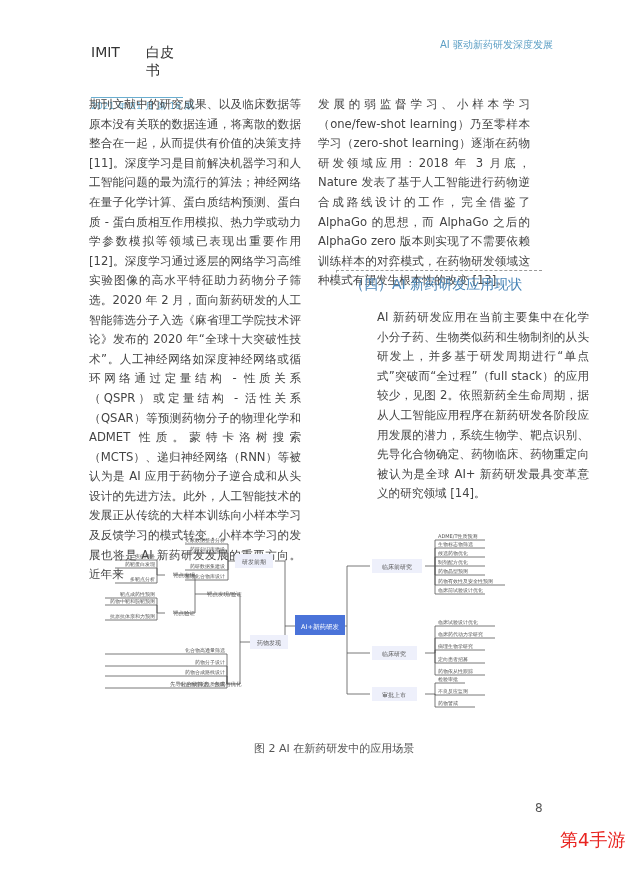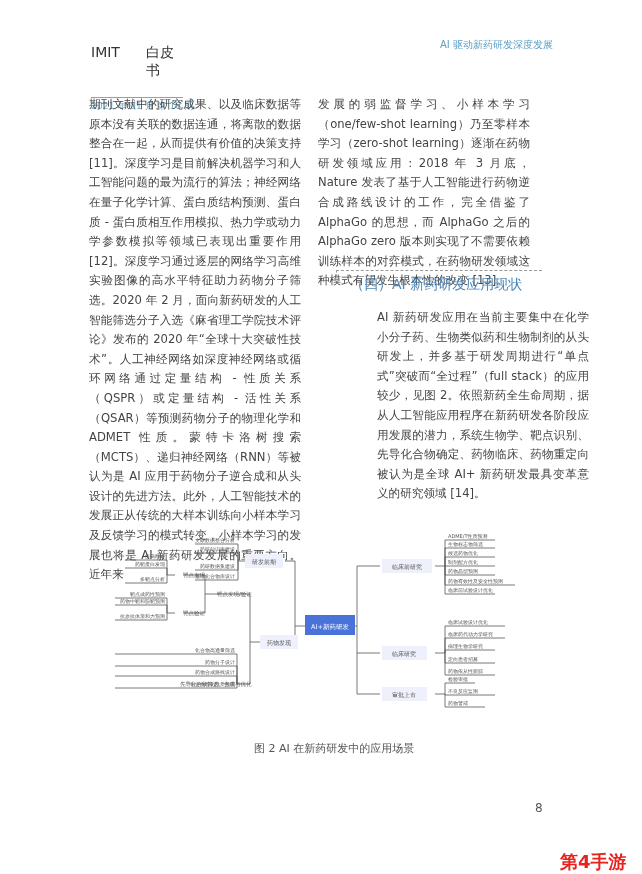--- a/index.html
+++ b/index.html
@@ -9,24 +9,24 @@
   .hdr-title { font-size: 14px; color: #333; display: flex; gap: 26px; border-bottom: 1.5px solid #6aaed0; width: 92px; padding-bottom: 17px; }
   .hdr-sub { font-size: 9px; color: #6aaed0; margin-top: 2px; letter-spacing: 0.2px; }
   .hdr-right { position: absolute; left: 440px; top: 38px; font-size: 10px; color: #5b9ec4; text-align: center; }
   .col { position: absolute; font-size: 11.6px; line-height: 19.6px; color: #444; text-align: justify; }
   .col-left { left: 89px; top: 95px; width: 212px; }
   .col-right { left: 318px; top: 95px; width: 212px; }
   .sec-box { position: absolute; left: 336px; top: 270px; width: 206px; border-top: 1.3px dashed #999; }
   .sec-tick { position: absolute; left: 336px; top: 270px; height: 7px; border-left: 1.3px dashed #999; }
   .sec-title { position: absolute; left: 350px; top: 276px; font-size: 14px; color: #4a86b8; }
   .col-right2 { left: 334px; top: 308px; width: 212px; margin-left: 43px; }
-  .diagram { position: absolute; left: 95px; top: 530px; width: 440px; height: 195px; }
+  .diagram { position: absolute; left: 85px; top: 530px; width: 440px; height: 195px; }
   .caption { position: absolute; left: 242px; top: 741px; font-size: 11px; color: #555; padding-left: 12px; }
   .page-num { position: absolute; left: 535px; top: 801px; font-size: 12px; color: #555; }
-  .watermark { position: absolute; left: 560px; top: 850px; font-size: 18px; font-weight: bold; color: #e8231f;
+  .watermark { position: absolute; left: 560px; top: 828px; font-size: 18px; font-weight: normal; color: #e8231f;
                text-shadow: 1px 1px 0 #fff, -1px -1px 0 #fff; }
   svg text { font-family: "DejaVu Sans", sans-serif; }
 </style>
 </head>
 <body>
 
 <div class="hdr-left">
   <div class="hdr-title">
     <span>IMIT</span>
     <span>白皮书</span>

